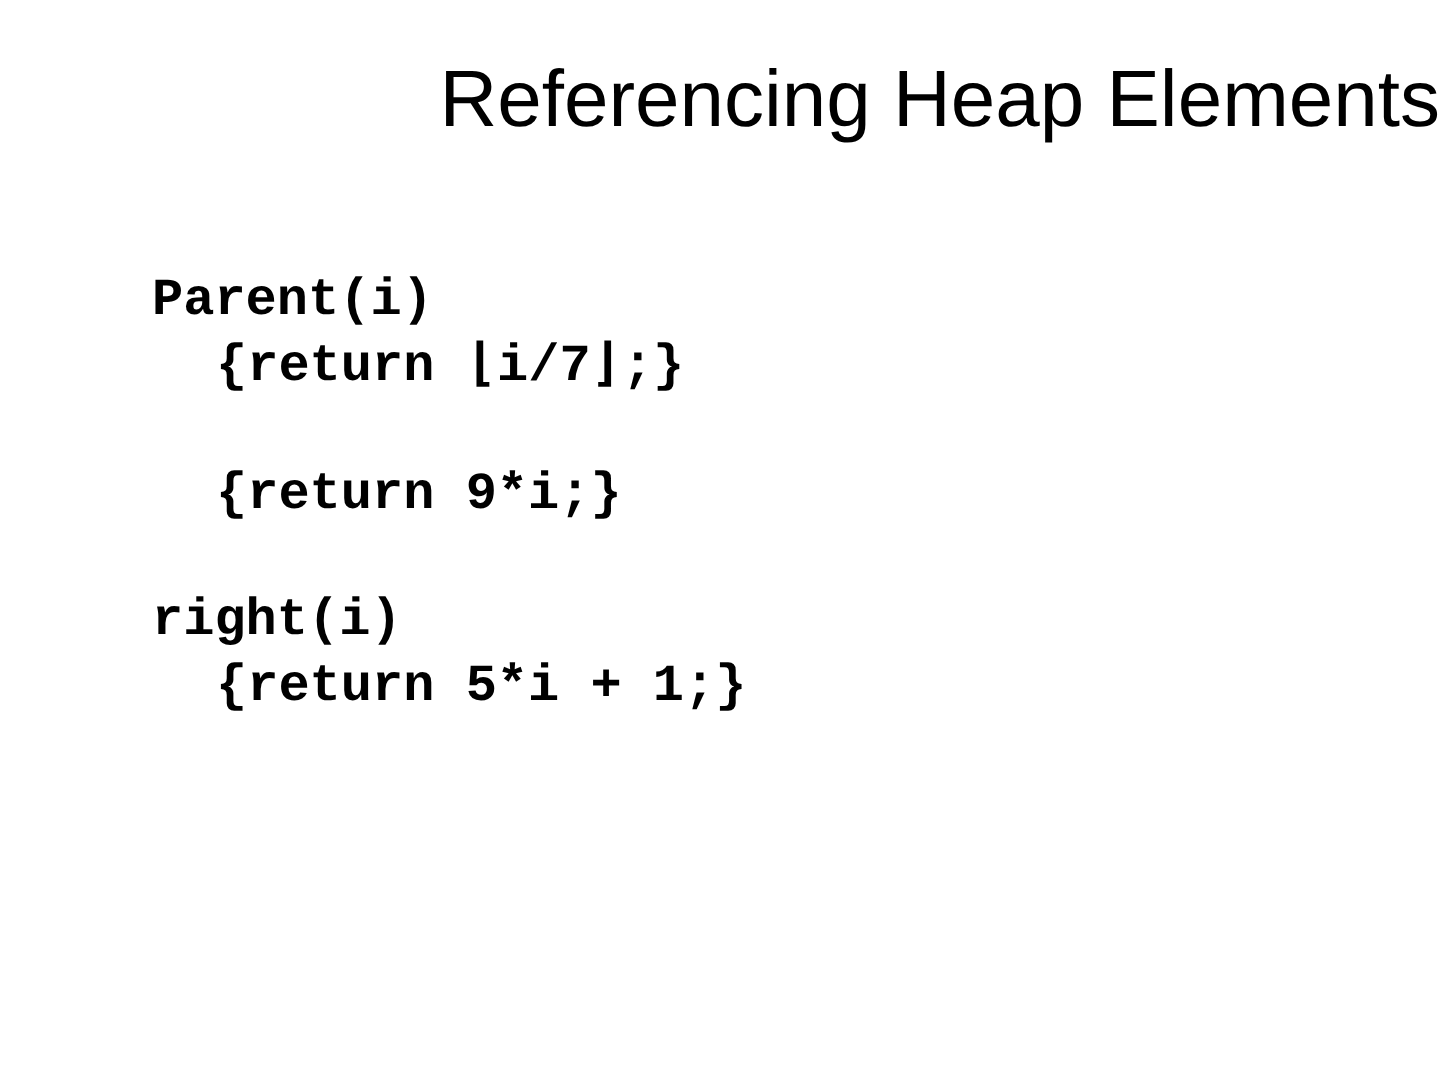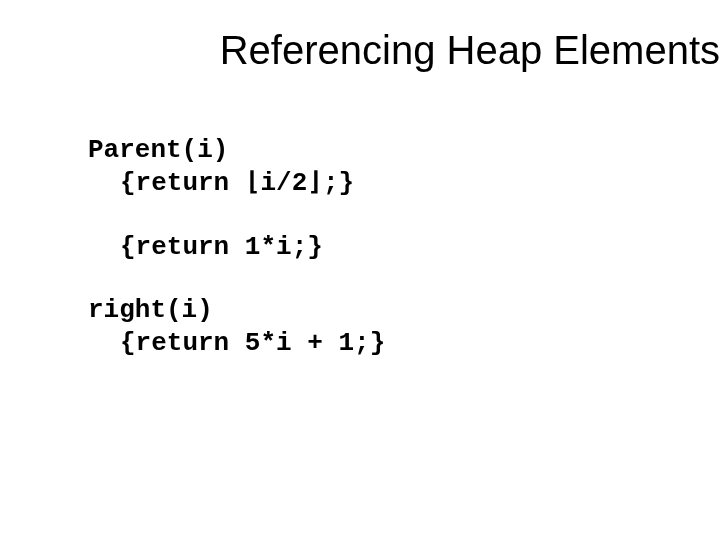--- a/index.html
+++ b/index.html
@@ -33,21 +33,21 @@
     right: 40px;
   }
   .bullet {
     font-size: 30px;
     margin-bottom: 10px;
   }
   .bullet::before {
     content: "• ";
   }
   .codeblock {
-    margin-left: 48px;
+    margin-left: 36px;
     font-family: "Courier New", Courier, monospace;
     font-weight: bold;
     font-size: 26px;
     line-height: 1.28;
   }
   .group {
     margin-bottom: 30px;
   }
   .indent {
     margin-left: 32px;
@@ -64,26 +64,26 @@
   <div class="title">Referencing Heap Elements</div>
 
   <div class="body">
 
 
     <div class="codeblock">
 
       <div class="group">
         <div>Parent(i)</div>
         <div class="indent no-wrap">
-          <span>{return </span><span>⌊</span><span>i/2</span><span>⌋</span><span>;}</span>
+          <span>{return </span><span>⌊</span><span>i/7</span><span>⌋</span><span>;}</span>
         </div>
       </div>
 
       <div class="group">
-        <div class="indent">{return 1*i;}</div>
+        <div class="indent">{return 9*i;}</div>
       </div>
 
       <div class="group">
         <div>right(i)</div>
         <div class="indent">{return 5*i + 1;}</div>
       </div>
 
     </div>
 
   </div>

